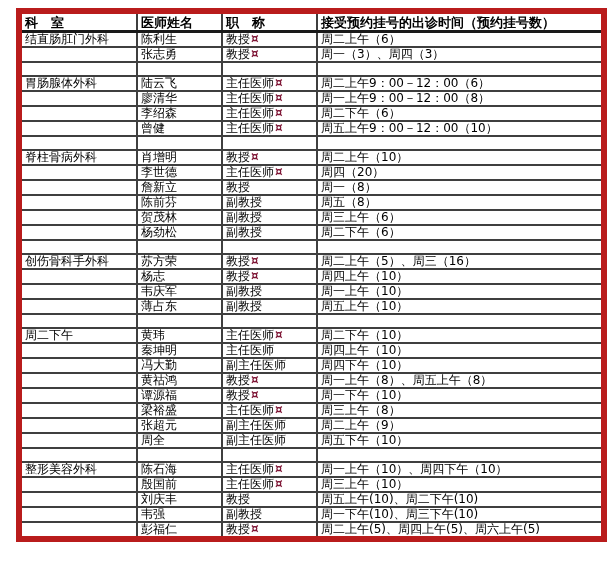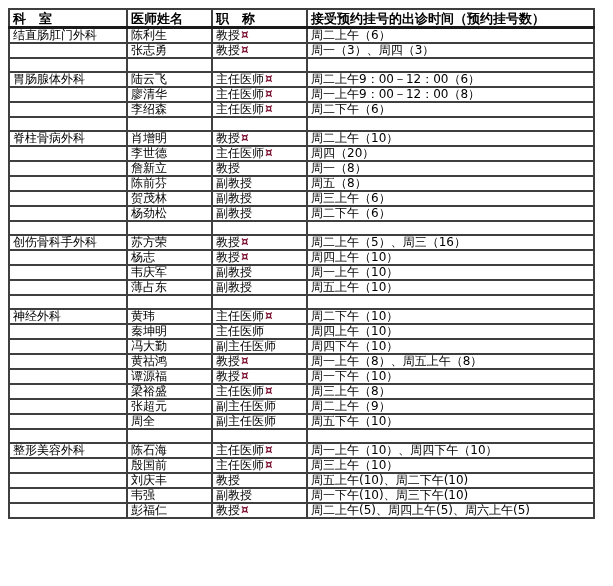--- a/index.html
+++ b/index.html
@@ -8,21 +8,22 @@
     background: #ffffff;
   }
   body {
     padding: 8px;
     font-family: "DejaVu Sans", "Liberation Sans", sans-serif;
   }
   table.schedule {
     border-collapse: collapse;
     table-layout: fixed;
     width: 585px;
-    border: 1px solid #b91c1c;
+    border: 6px solid #b91c1c;
+    margin-left: 8px;
   }
   table.schedule th,
   table.schedule td {
     border: 2px solid #3f3f3f;
     padding: 0 3px;
     font-size: 12px;
     line-height: 13px;
     height: 12px;
     color: #000000;
     overflow: hidden;
@@ -95,20 +96,26 @@
     <td data-name="doctor-name-cell">廖清华</td>
     <td data-name="title-cell"><span data-name="title-text">主任医师</span><span class="marker" data-name="booking-marker-icon" style="color: rgb(125, 19, 51);">¤</span></td>
     <td data-name="schedule-cell">周一上午9：00－12：00（8）</td>
   </tr>
       <tr data-name="table-row">
     <td data-name="department-cell"></td>
     <td data-name="doctor-name-cell">李绍森</td>
     <td data-name="title-cell"><span data-name="title-text">主任医师</span><span class="marker" data-name="booking-marker-icon" style="color: rgb(125, 19, 51);">¤</span></td>
     <td data-name="schedule-cell">周二下午（6）</td>
   </tr>
+      <tr data-name="table-row">
+    <td data-name="department-cell"></td>
+    <td data-name="doctor-name-cell">曾健</td>
+    <td data-name="title-cell"><span data-name="title-text">主任医师</span><span class="marker" data-name="booking-marker-icon" style="color: rgb(125, 19, 51);">¤</span></td>
+    <td data-name="schedule-cell">周五上午9：00－12：00（10）</td>
+  </tr>
       <tr data-name="spacer-row">
     <td data-name="department-cell"></td>
     <td data-name="doctor-name-cell"></td>
     <td data-name="title-cell"><span data-name="title-text"></span></td>
     <td data-name="schedule-cell"></td>
   </tr>
       <tr data-name="table-row">
     <td data-name="department-cell">脊柱骨病外科</td>
     <td data-name="doctor-name-cell">肖增明</td>
     <td data-name="title-cell"><span data-name="title-text">教授</span><span class="marker" data-name="booking-marker-icon" style="color: rgb(125, 19, 51);">¤</span></td>
@@ -174,21 +181,21 @@
     <td data-name="title-cell"><span data-name="title-text">副教授</span></td>
     <td data-name="schedule-cell">周五上午（10）</td>
   </tr>
       <tr data-name="spacer-row">
     <td data-name="department-cell"></td>
     <td data-name="doctor-name-cell"></td>
     <td data-name="title-cell"><span data-name="title-text"></span></td>
     <td data-name="schedule-cell"></td>
   </tr>
       <tr data-name="table-row">
-    <td data-name="department-cell">神经外科</td>
+    <td data-name="department-cell">周二下午</td>
     <td data-name="doctor-name-cell">黄玮</td>
     <td data-name="title-cell"><span data-name="title-text">主任医师</span><span class="marker" data-name="booking-marker-icon" style="color: rgb(125, 19, 51);">¤</span></td>
     <td data-name="schedule-cell">周二下午（10）</td>
   </tr>
       <tr data-name="table-row">
     <td data-name="department-cell"></td>
     <td data-name="doctor-name-cell">秦坤明</td>
     <td data-name="title-cell"><span data-name="title-text">主任医师</span></td>
     <td data-name="schedule-cell">周四上午（10）</td>
   </tr>

